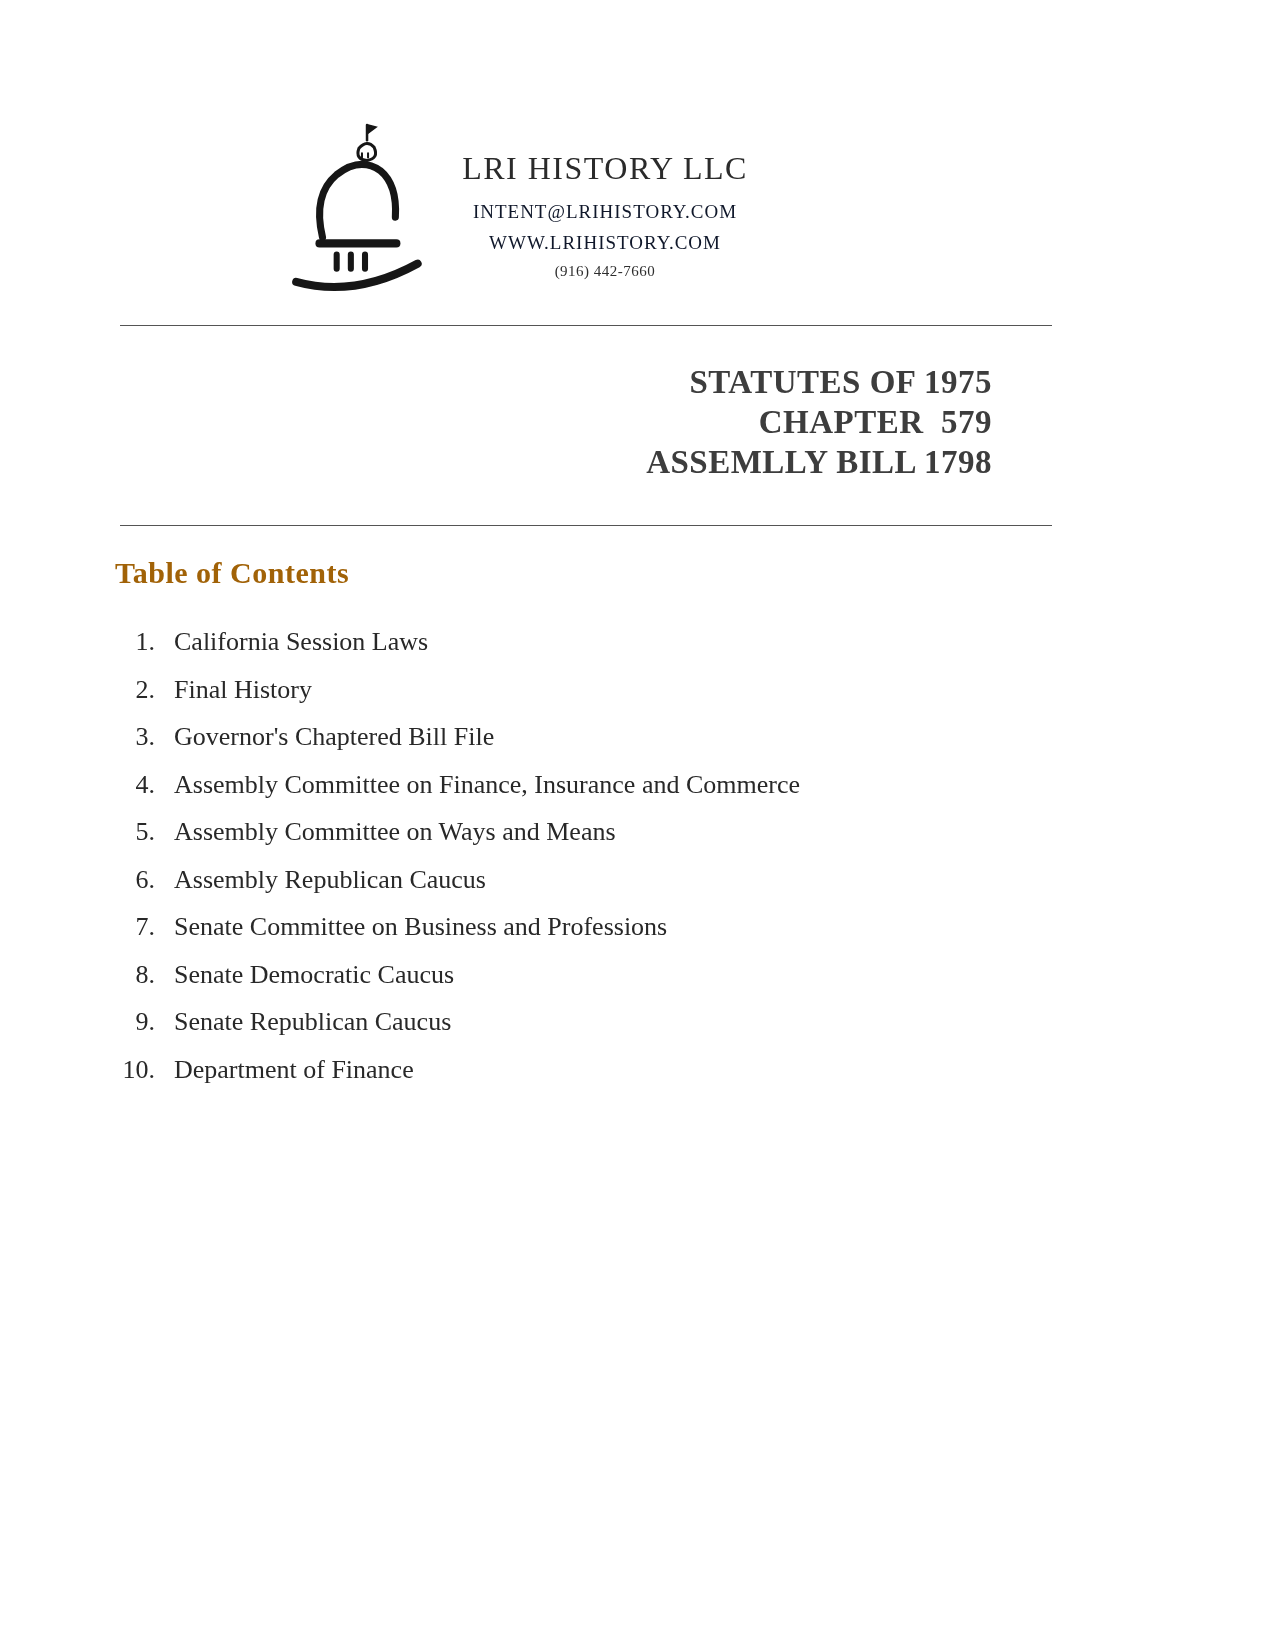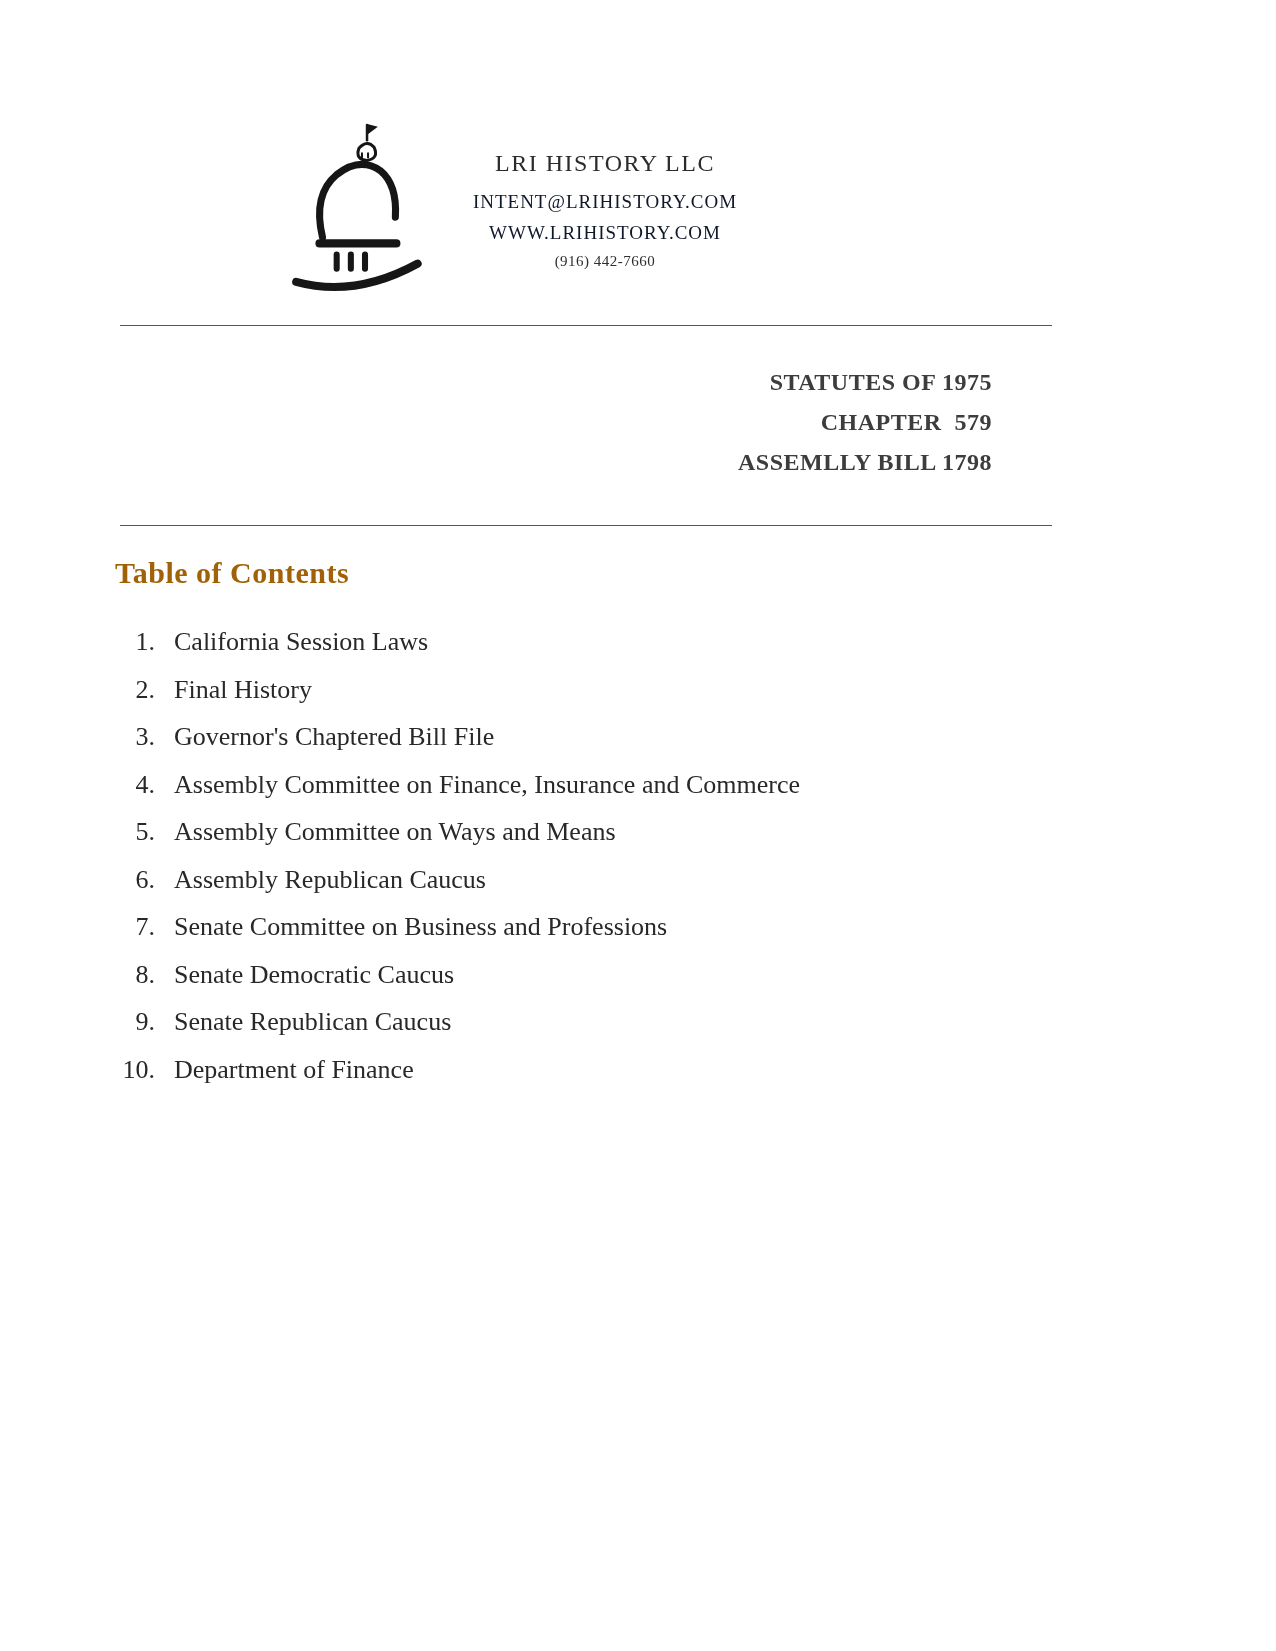--- a/index.html
+++ b/index.html
@@ -25,21 +25,21 @@
     height: 172px;
   }
   .header-text {
     position: absolute;
     left: 420px;
     top: 150px;
     width: 370px;
     text-align: center;
   }
   .company-name {
-    font-size: 24px;
+    font-size: 32px;
     letter-spacing: 1.5px;
     color: #2b2b2b;
     margin-bottom: 14px;
     white-space: nowrap;
   }
   .contact-line {
     font-size: 19px;
     letter-spacing: 1px;
     color: #0f172a;
     margin-bottom: 9px;
@@ -64,21 +64,21 @@
 
   
   .title-block {
     position: absolute;
     left: 120px;
     top: 362px;
     width: 872px;
     text-align: right;
   }
   .title-line {
-    font-size: 24px;
+    font-size: 33px;
     font-weight: bold;
     color: #3d3d3d;
     letter-spacing: 0.5px;
     line-height: 40px;
     white-space: pre-wrap;
   }
 
   
   .toc-heading {
     position: absolute;

